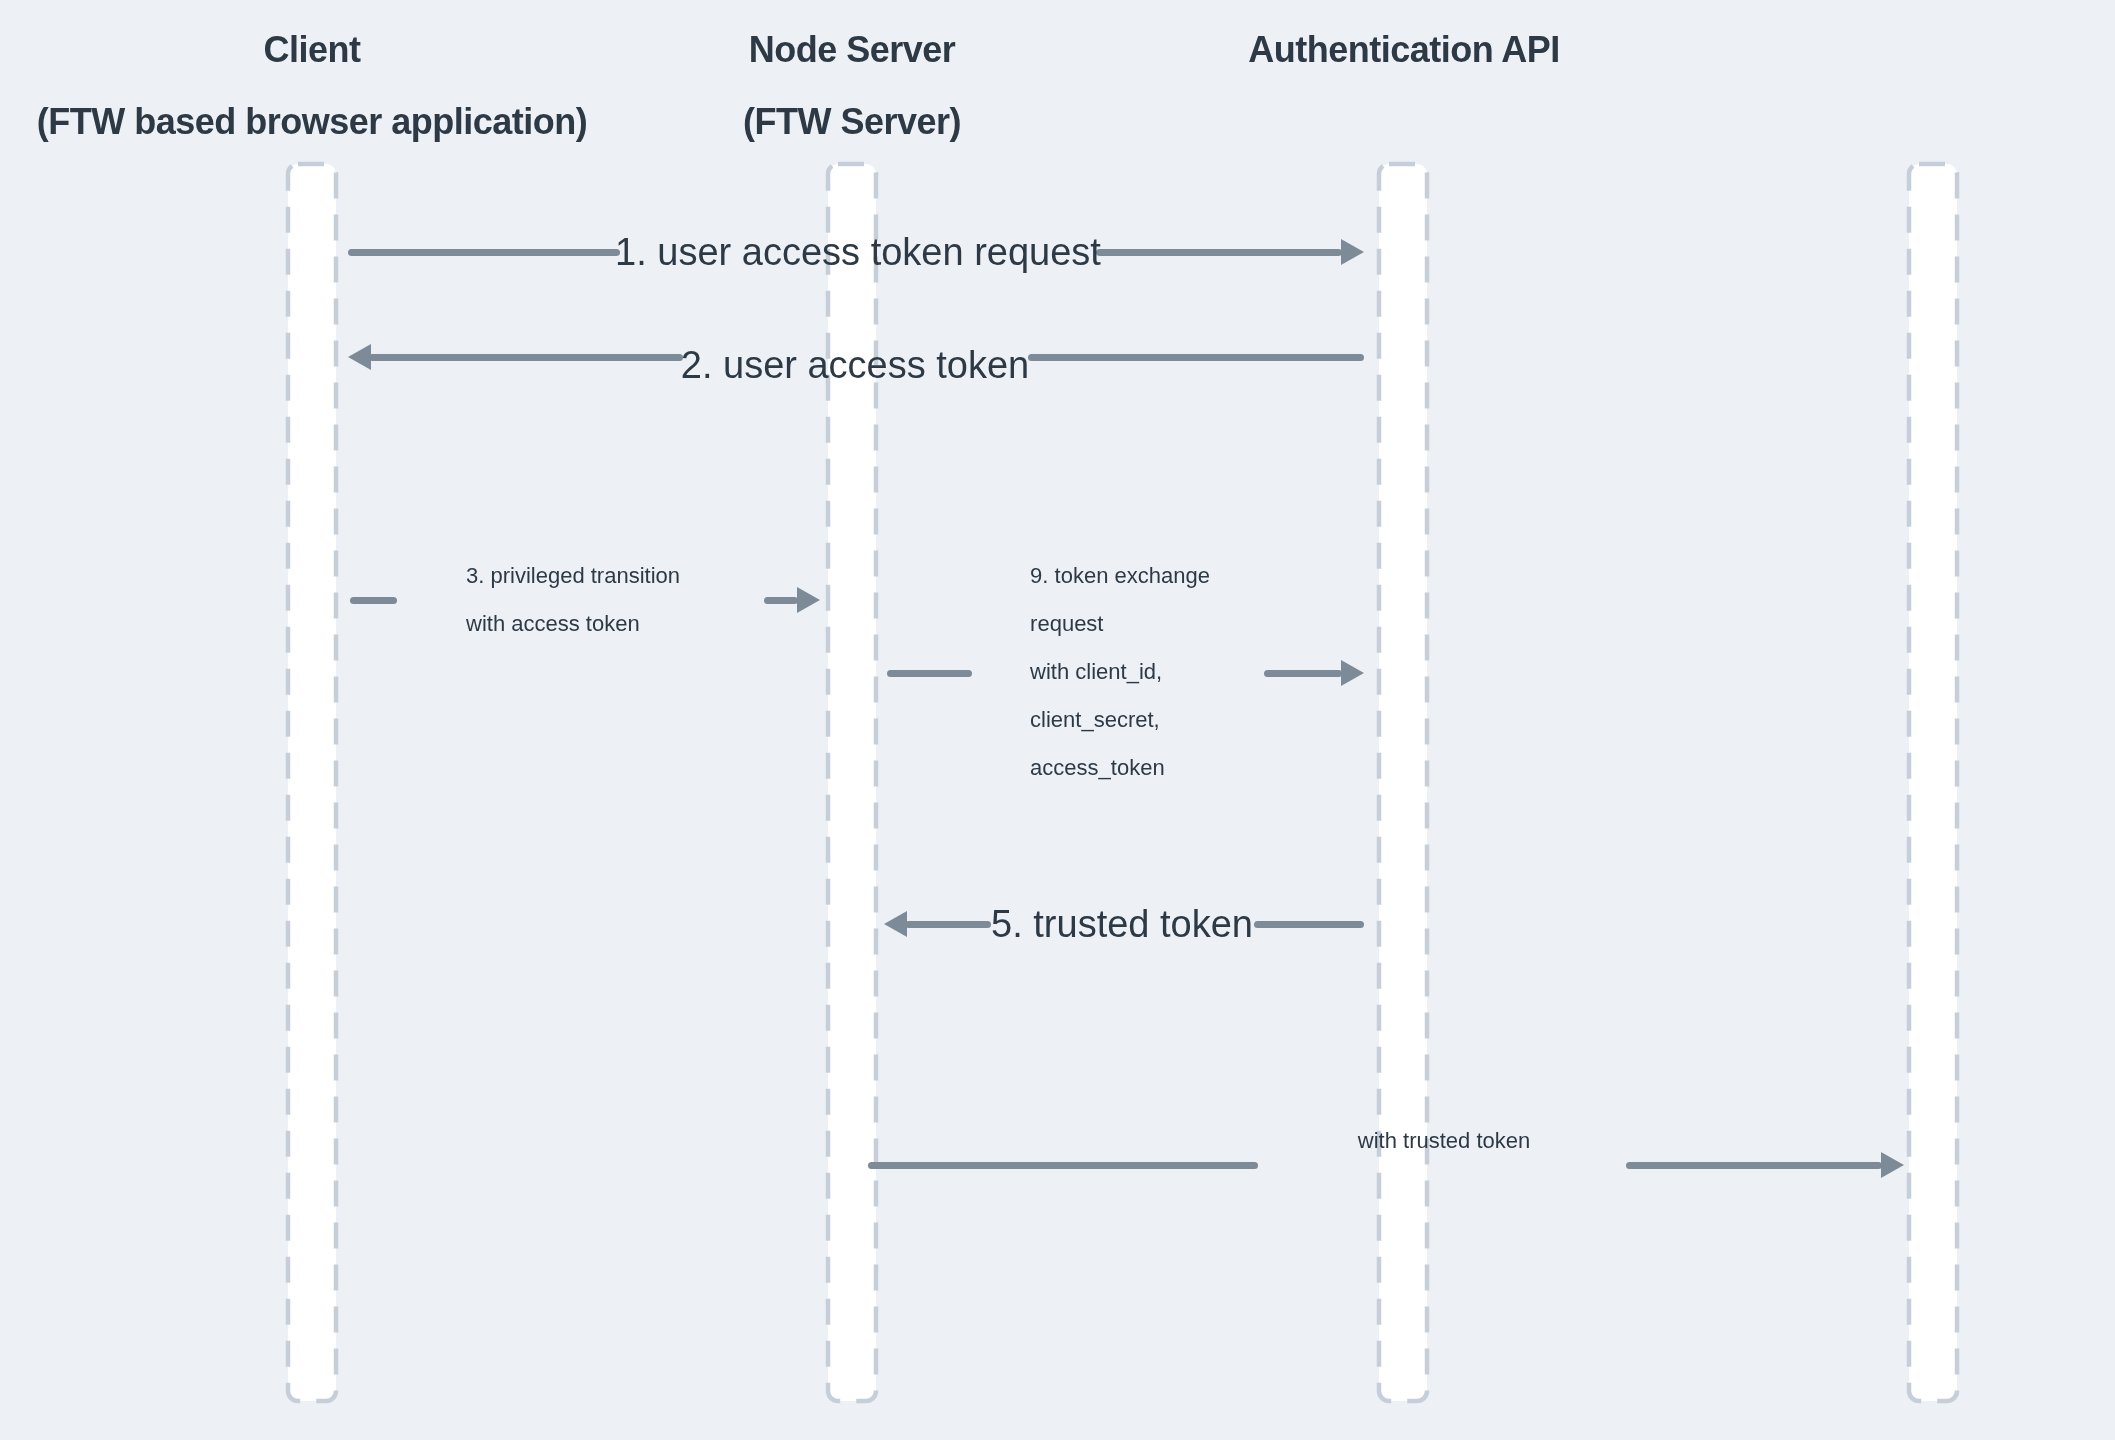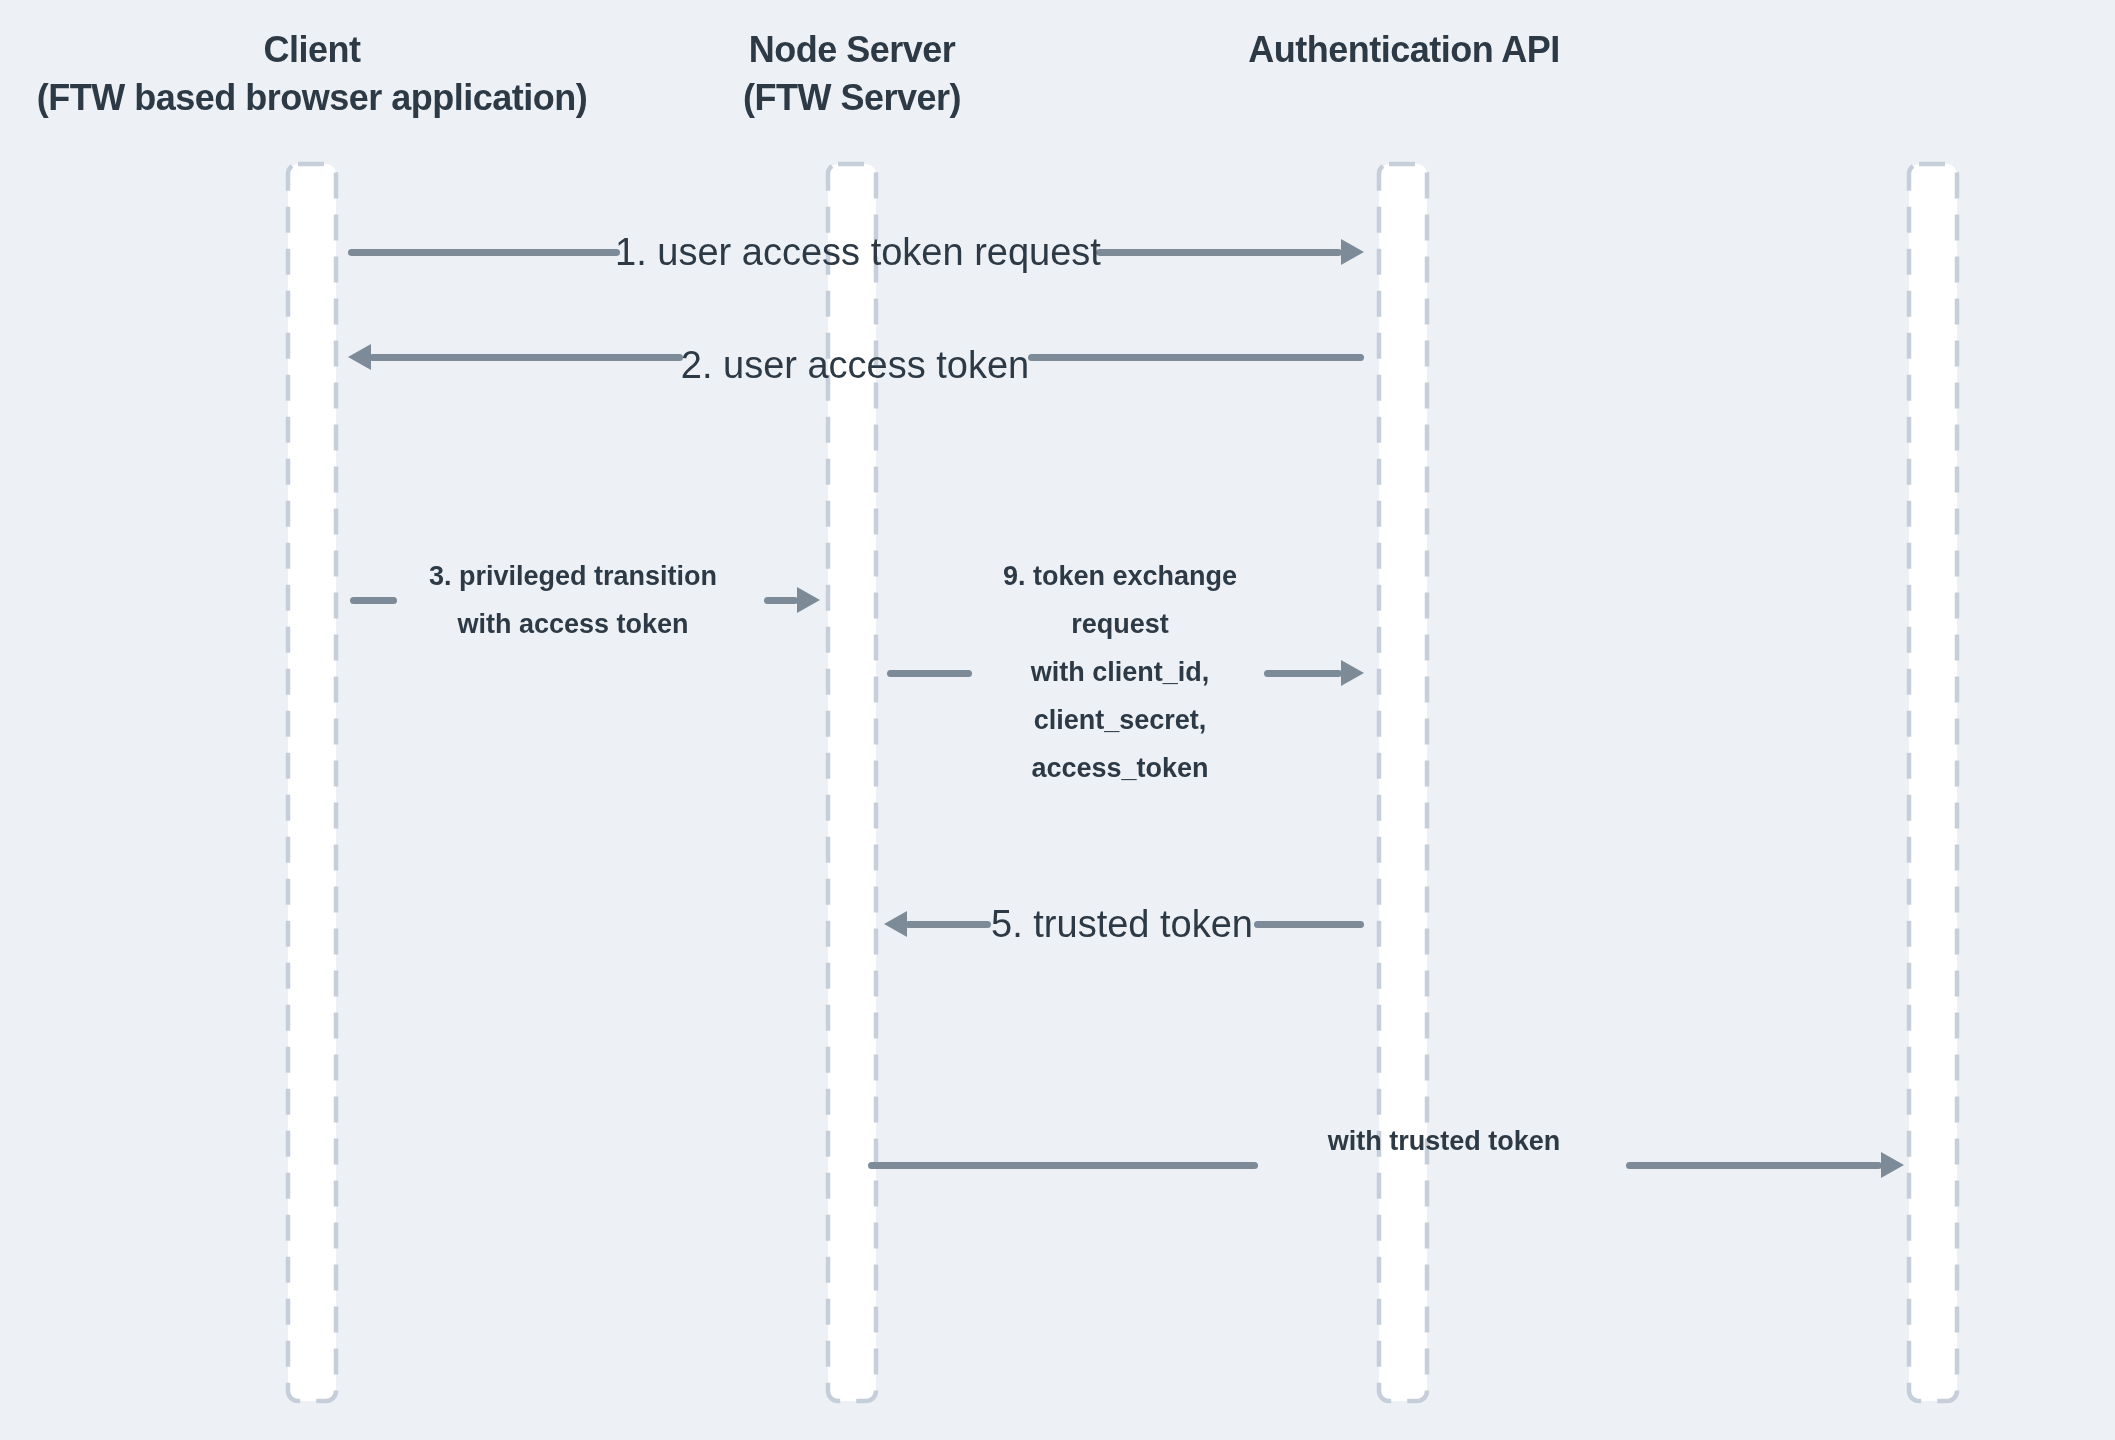--- a/index.html
+++ b/index.html
@@ -4,21 +4,21 @@
 <style>
   html,body { margin:0; padding:0; }
   body { font-family:"Liberation Sans", sans-serif; }
   .canvas {
     position:relative; width:2115px; height:1440px;
     background:var(--background,#edf1f5); overflow:hidden;
   }
   
   .p-header {
     position:absolute; top:26px; height:120px;
-    display:flex; flex-direction:column; justify-content:flex-start;
+    display:flex; flex-direction:column; justify-content:space-between;
     transform:translateX(-50%); text-align:center;
     color:var(--text,#2d3a46); font-weight:700; font-size:36px;
     line-height:48px; letter-spacing:-0.5px; white-space:nowrap;
   }
   
   .lifeline { position:absolute; top:161px; }
   
   .shaft {
     position:absolute; height:7px; border-radius:4px;
     background:var(--arrow,#7d8b99);
@@ -29,22 +29,22 @@
   }
   .head.right { border-left:23px solid var(--arrow,#7d8b99); }
   .head.left  { border-right:23px solid var(--arrow,#7d8b99); }
   .msg-label {
     position:absolute; transform:translate(-50%,-50%);
     font-size:38px; font-weight:500; color:var(--text,#2d3a46);
     white-space:nowrap; line-height:48px;
   }
   .msg-block {
     position:absolute; transform:translateX(-50%);
-    font-size:27px; font-weight:700; color:var(--text,#2d3a46);
-    text-align:center; line-height:48px; white-space:nowrap;
+    font-size:22px; font-weight:400; color:var(--text,#2d3a46);
+    line-height:48px; white-space:nowrap;
   }
 </style>
 </head>
 <body>
 
 <div class="canvas">
 
   <div class="p-header" style="left:312px">
     <div>Client</div>
     <div>(FTW based browser application)</div>

